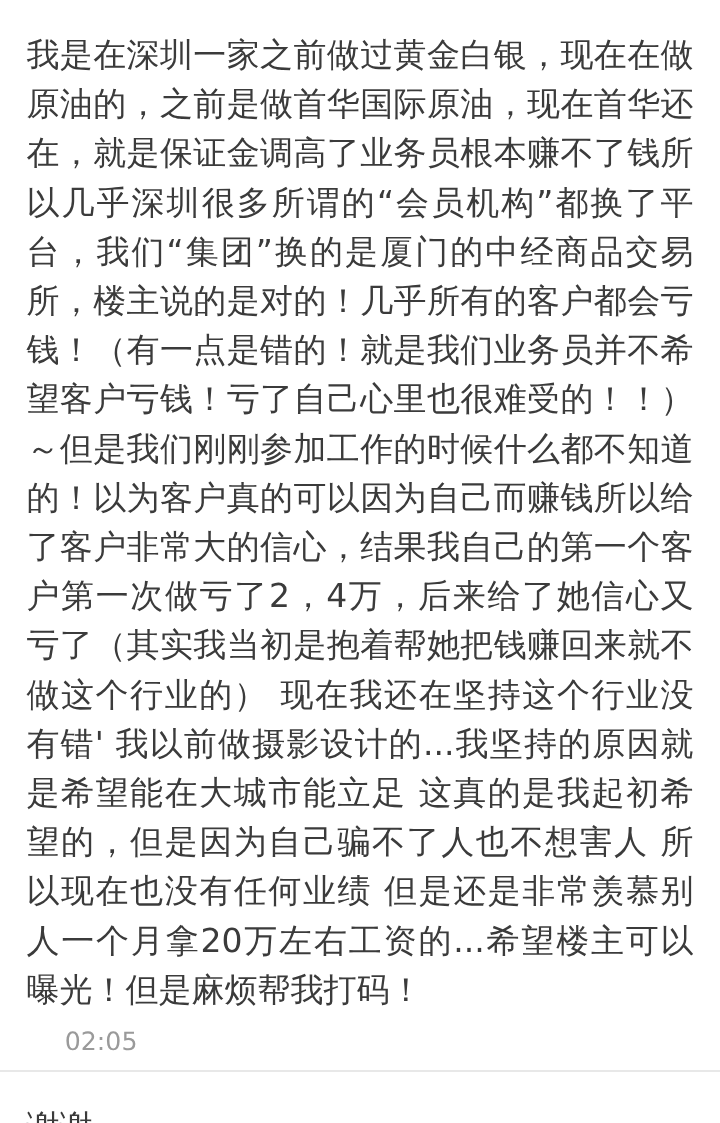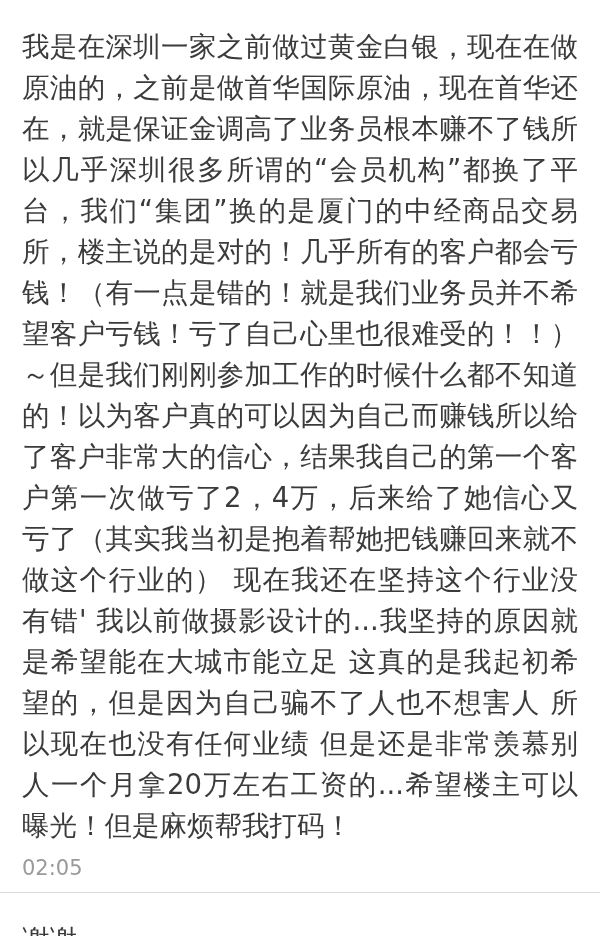--- a/index.html
+++ b/index.html
@@ -28,20 +28,21 @@
     font-size: 27.5px;
     line-height: 41px;
     color: #3b3b3b;
     letter-spacing: 0px;
     text-align: justify;
     word-break: break-all;
     white-space: pre-wrap;
   }
   .timestamp-row {
     padding: 10px 22px 0 22px;
+    margin-left: 32px;
   }
   .timestamp {
     font-size: 21px;
     color: #9a9a9a;
     font-family: "DejaVu Sans", "Liberation Sans", sans-serif;
   }
   .divider {
     margin-top: 12px;
     width: 100%;
     height: 1px;

